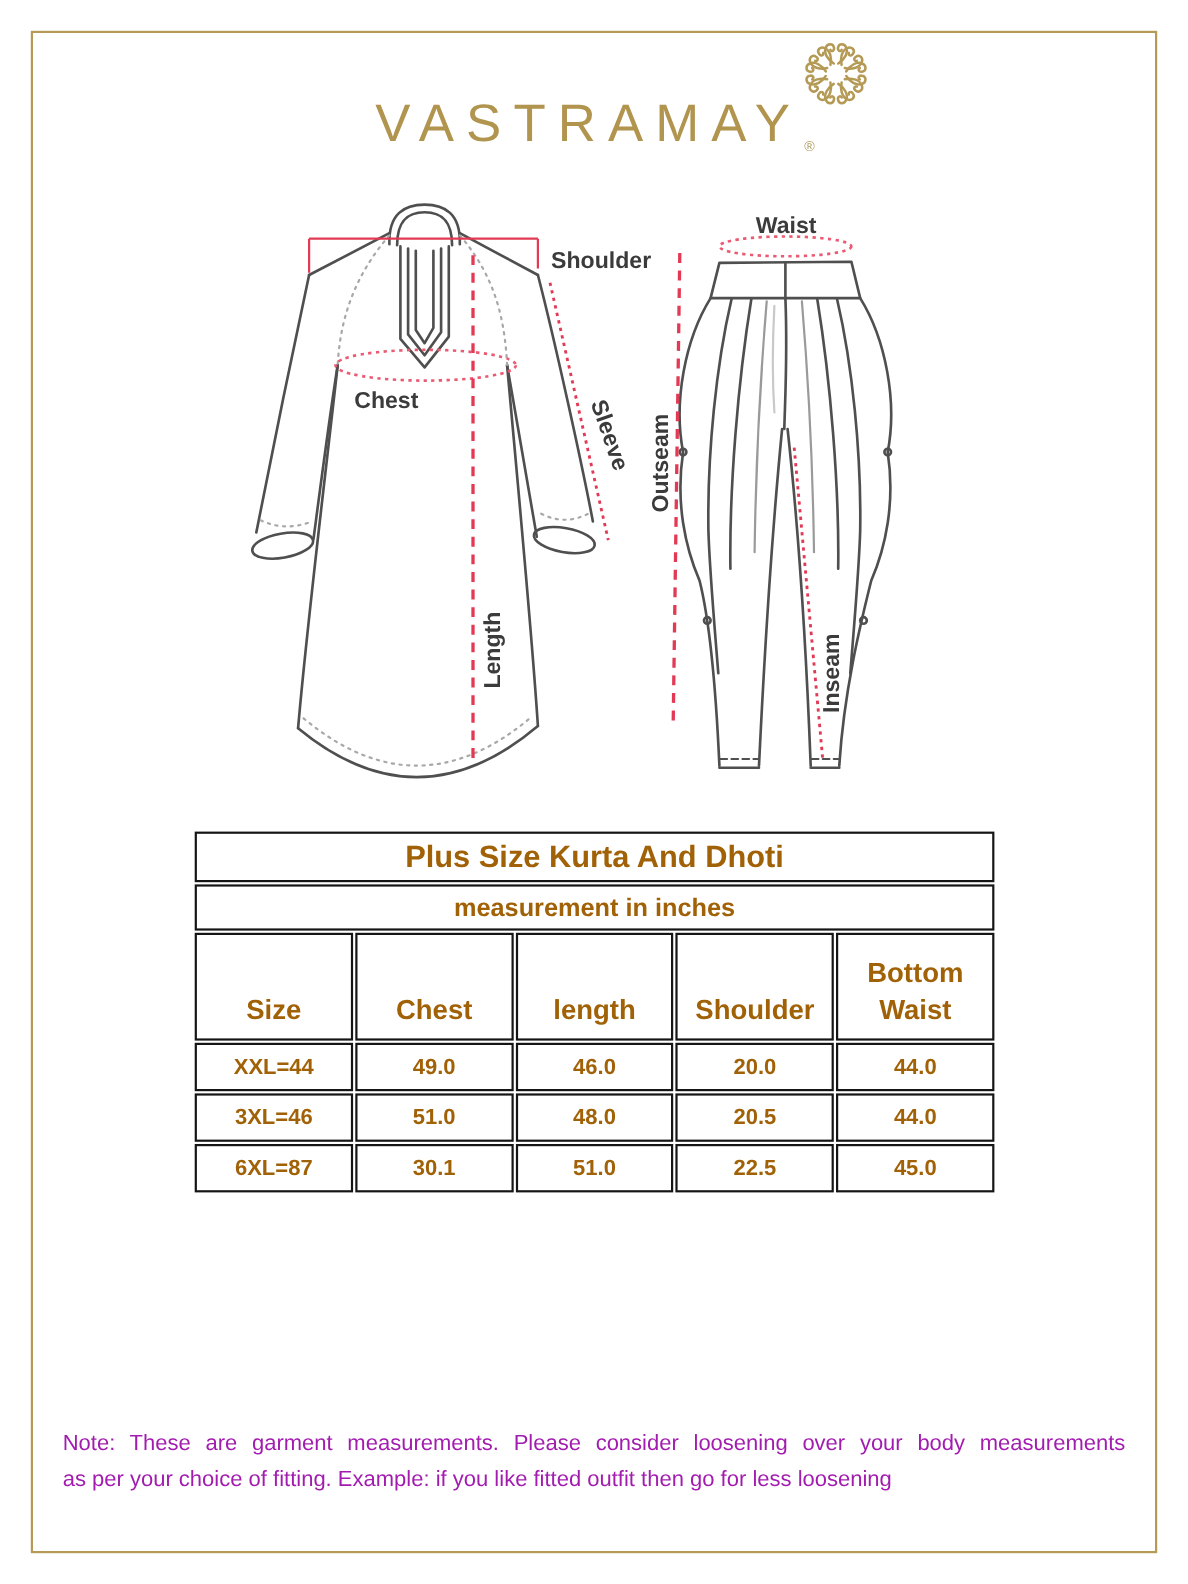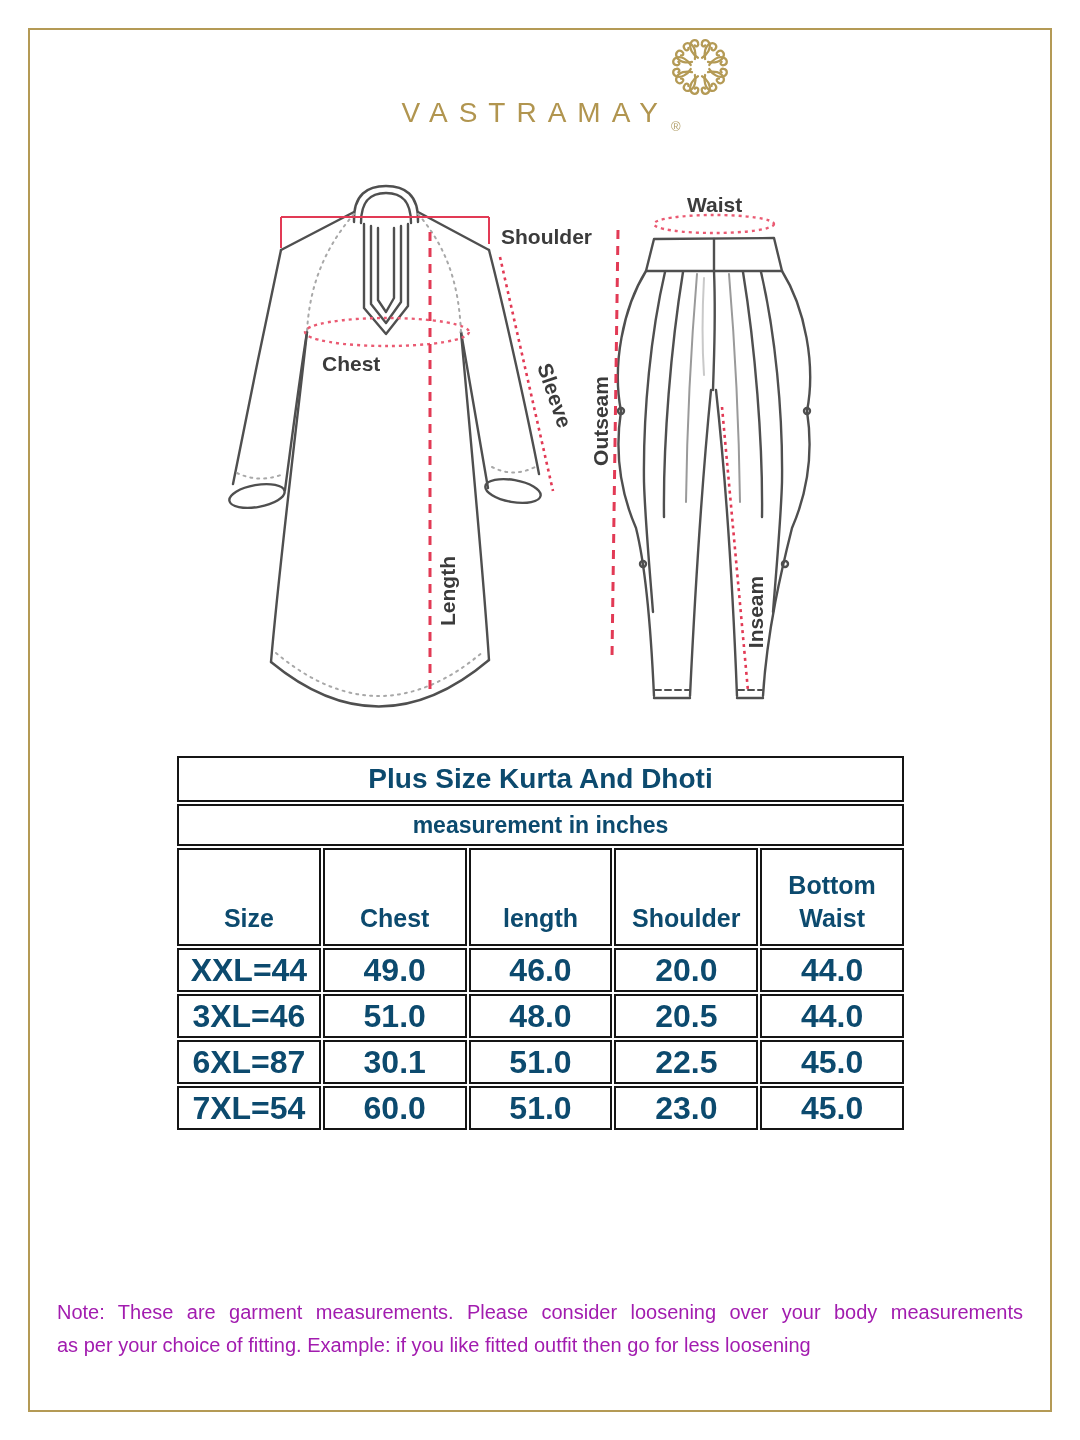--- a/index.html
+++ b/index.html
@@ -8,45 +8,45 @@
     font-family:"Liberation Sans", sans-serif; overflow:hidden;
   }
   .frame {
     position:absolute; left:28px; top:28px; right:28px; bottom:28px;
     border:2px solid #b49a55; pointer-events:none;
   }
   
   .brand { position:absolute; top:90px; left:0; right:0; text-align:center; }
   .brand-inner { position:relative; display:inline-block; }
   .logo-text {
-    font-size:28px; letter-spacing:11px; color:#b1954f; font-weight:400;
+    font-size:48px; letter-spacing:11px; color:#b1954f; font-weight:400;
     line-height:46px; white-space:nowrap;
   }
   .reg { font-size:13px; color:#b3a06b; position:relative; top:9px; left:2px; letter-spacing:0; }
   .ornament { position:absolute; right:-54px; top:-56px; width:66px; height:66px; }
   
   .diagram { position:absolute; left:0; top:160px; width:1080px; height:620px; }
   .diagram text {
     font-family:"Liberation Sans", sans-serif; font-size:21px; font-weight:700;
     fill:#3b3b3b; stroke:none;
   }
   
   .table-wrap { position:absolute; left:175px; top:754px; width:731px; }
   table.size-table {
     width:731px; table-layout:fixed; border-collapse:separate; border-spacing:2px;
     font-family:"Liberation Sans", sans-serif;
   }
   table.size-table td {
-    border:2.5px solid #151515; text-align:center; font-weight:700; color:#0c4a6e;
+    border:2.5px solid #151515; text-align:center; font-weight:700; color:#a16207;
     padding:0 2px; background:#ffffff;margin-top:48px;
   }
   td.t-title { height:42px; font-size:28px; }
   td.t-sub   { height:38px; font-size:23px; }
   tr.t-head td { height:86px; font-size:25px; vertical-align:bottom; padding-bottom:8px; line-height:1.35; }
-  tr.t-row td  { height:40px; font-size:32px; vertical-align:middle; }
+  tr.t-row td  { height:40px; font-size:20px; vertical-align:middle; }
   
   .note {
     position:absolute; left:57px; top:1296px; width:966px;
     font-size:20px; color:#a21caf; line-height:33px;
   }
   .note-line1 { text-align:justify; text-align-last:justify; }
   .note-line2 { }
 </style>
 </head>
 <body>
@@ -184,27 +184,20 @@
           <td>20.5</td>
           <td>44.0</td>
         </tr>
         <tr class="t-row">
           <td>6XL=87</td>
           <td>30.1</td>
           <td>51.0</td>
           <td>22.5</td>
           <td>45.0</td>
         </tr>
-        <tr class="t-row">
-          <td>7XL=54</td>
-          <td>60.0</td>
-          <td>51.0</td>
-          <td>23.0</td>
-          <td>45.0</td>
-        </tr>
       </tbody>
     </table>
   </div>
 
   <div class="note">
     <div class="note-line1">Note: These are garment measurements. Please consider loosening over your body measurements</div>
     <div class="note-line2">as per your choice of fitting. Example: if you like fitted outfit then go for less loosening</div>
   </div>
 
 </div>

